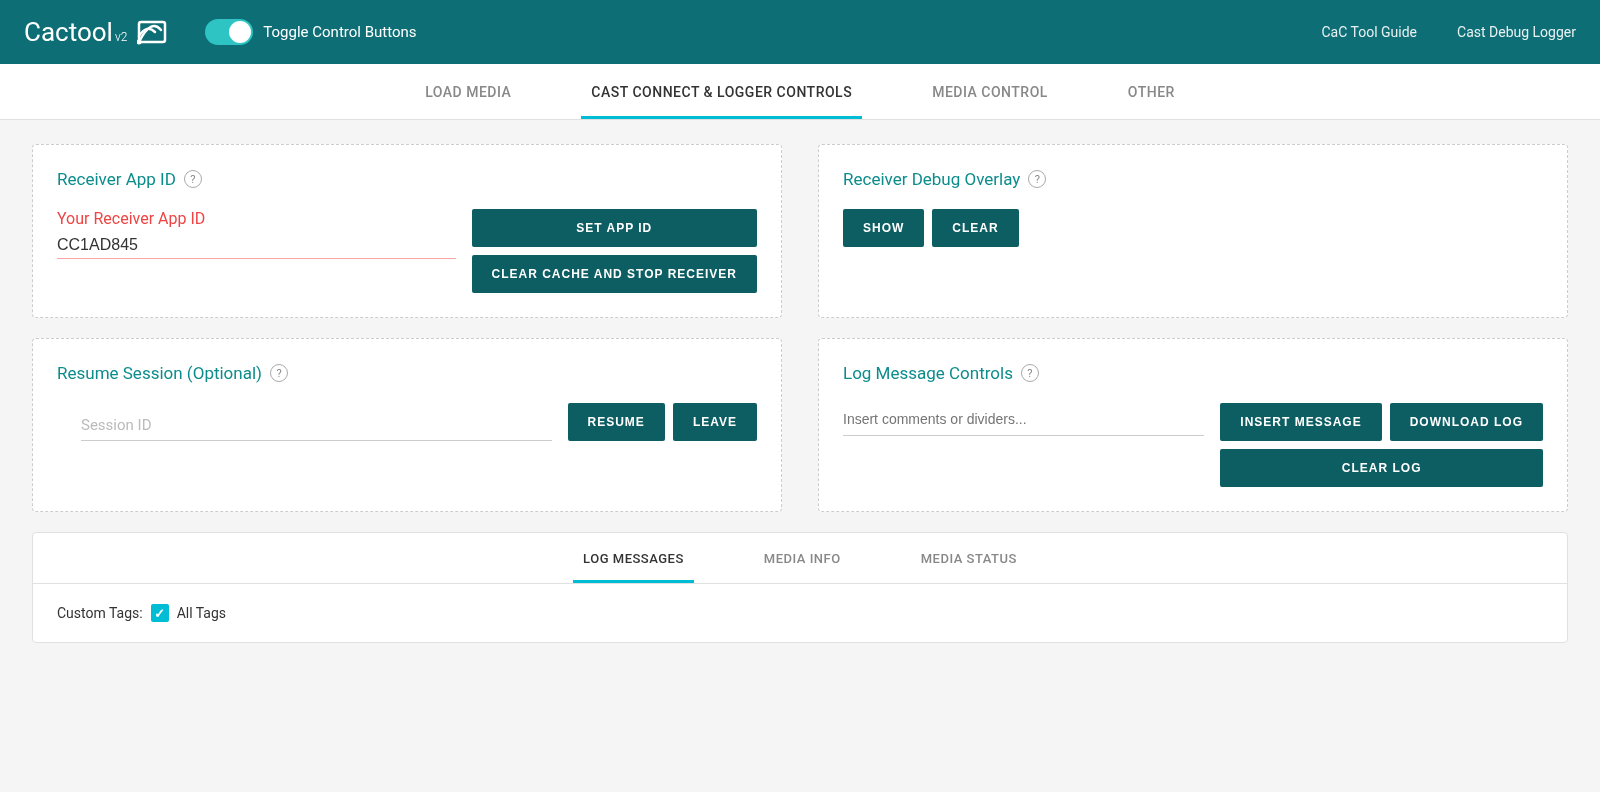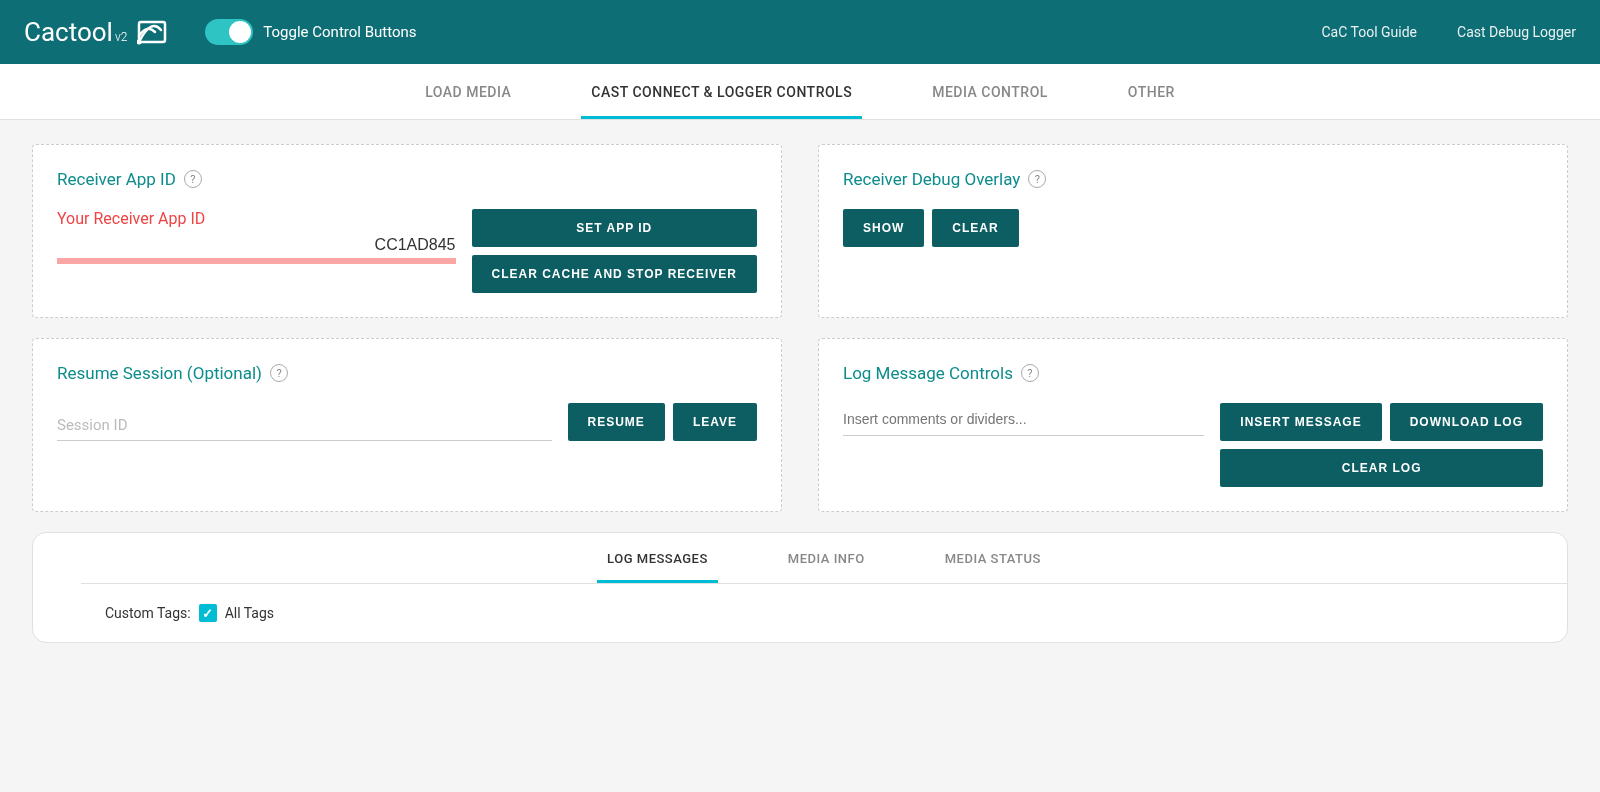--- a/index.html
+++ b/index.html
@@ -151,27 +151,26 @@
       flex: 1;
     }
     .input-label {
       font-size: 16px;
       color: #ef4444;
       margin-bottom: 4px;
     }
     .text-input {
       width: 100%;
       border: none;
-      border-bottom: 6px solid #fca5a5;
+      border-bottom: 1px solid #fca5a5;
       padding: 4px 0;
       font-size: 16px;
       color: #333;
       outline: none;
       background: transparent;
-      text-align: right;
     }
     .text-input::placeholder {
       color: #bbb;
       font-size: 15px;
     }
 
     .btn-group {
       display: flex;
       flex-direction: column;
       gap: 8px;
@@ -196,20 +195,21 @@
     }
 
     
     .panel-row-content {
       display: flex;
       align-items: flex-end;
       gap: 16px;
     }
     .panel-row-content .input-group {
       flex: 1;
+      margin-left: 24px;
     }
 
     
     .log-controls-content {
       display: flex;
       gap: 16px;
       align-items: flex-start;
     }
     .log-input {
       flex: 1;
@@ -228,22 +228,21 @@
     }
     .log-btn-top {
       display: flex;
       gap: 8px;
     }
 
     
     .bottom-section {
       background: white;
       border: 1px solid #e0e0e0;
-      border-radius: 14px;
-      padding-left: 48px;
+      border-radius: 4px;
     }
 
     .bottom-tabs {
       display: flex;
       justify-content: center;
       gap: 60px;
       border-bottom: 1px solid #e0e0e0;
       padding: 0 40px;
     }
     .bottom-tab {

